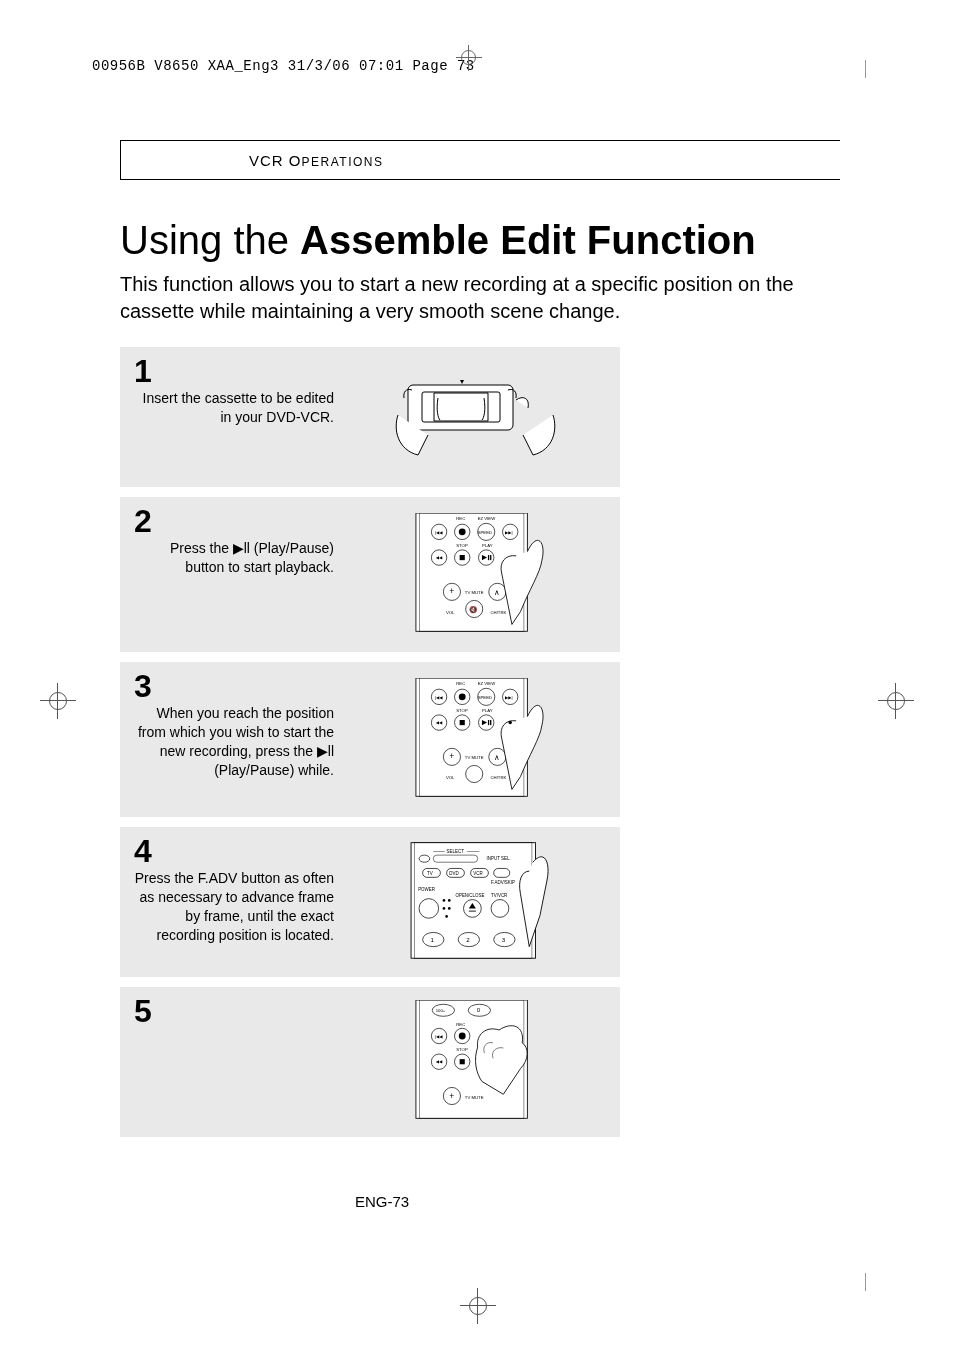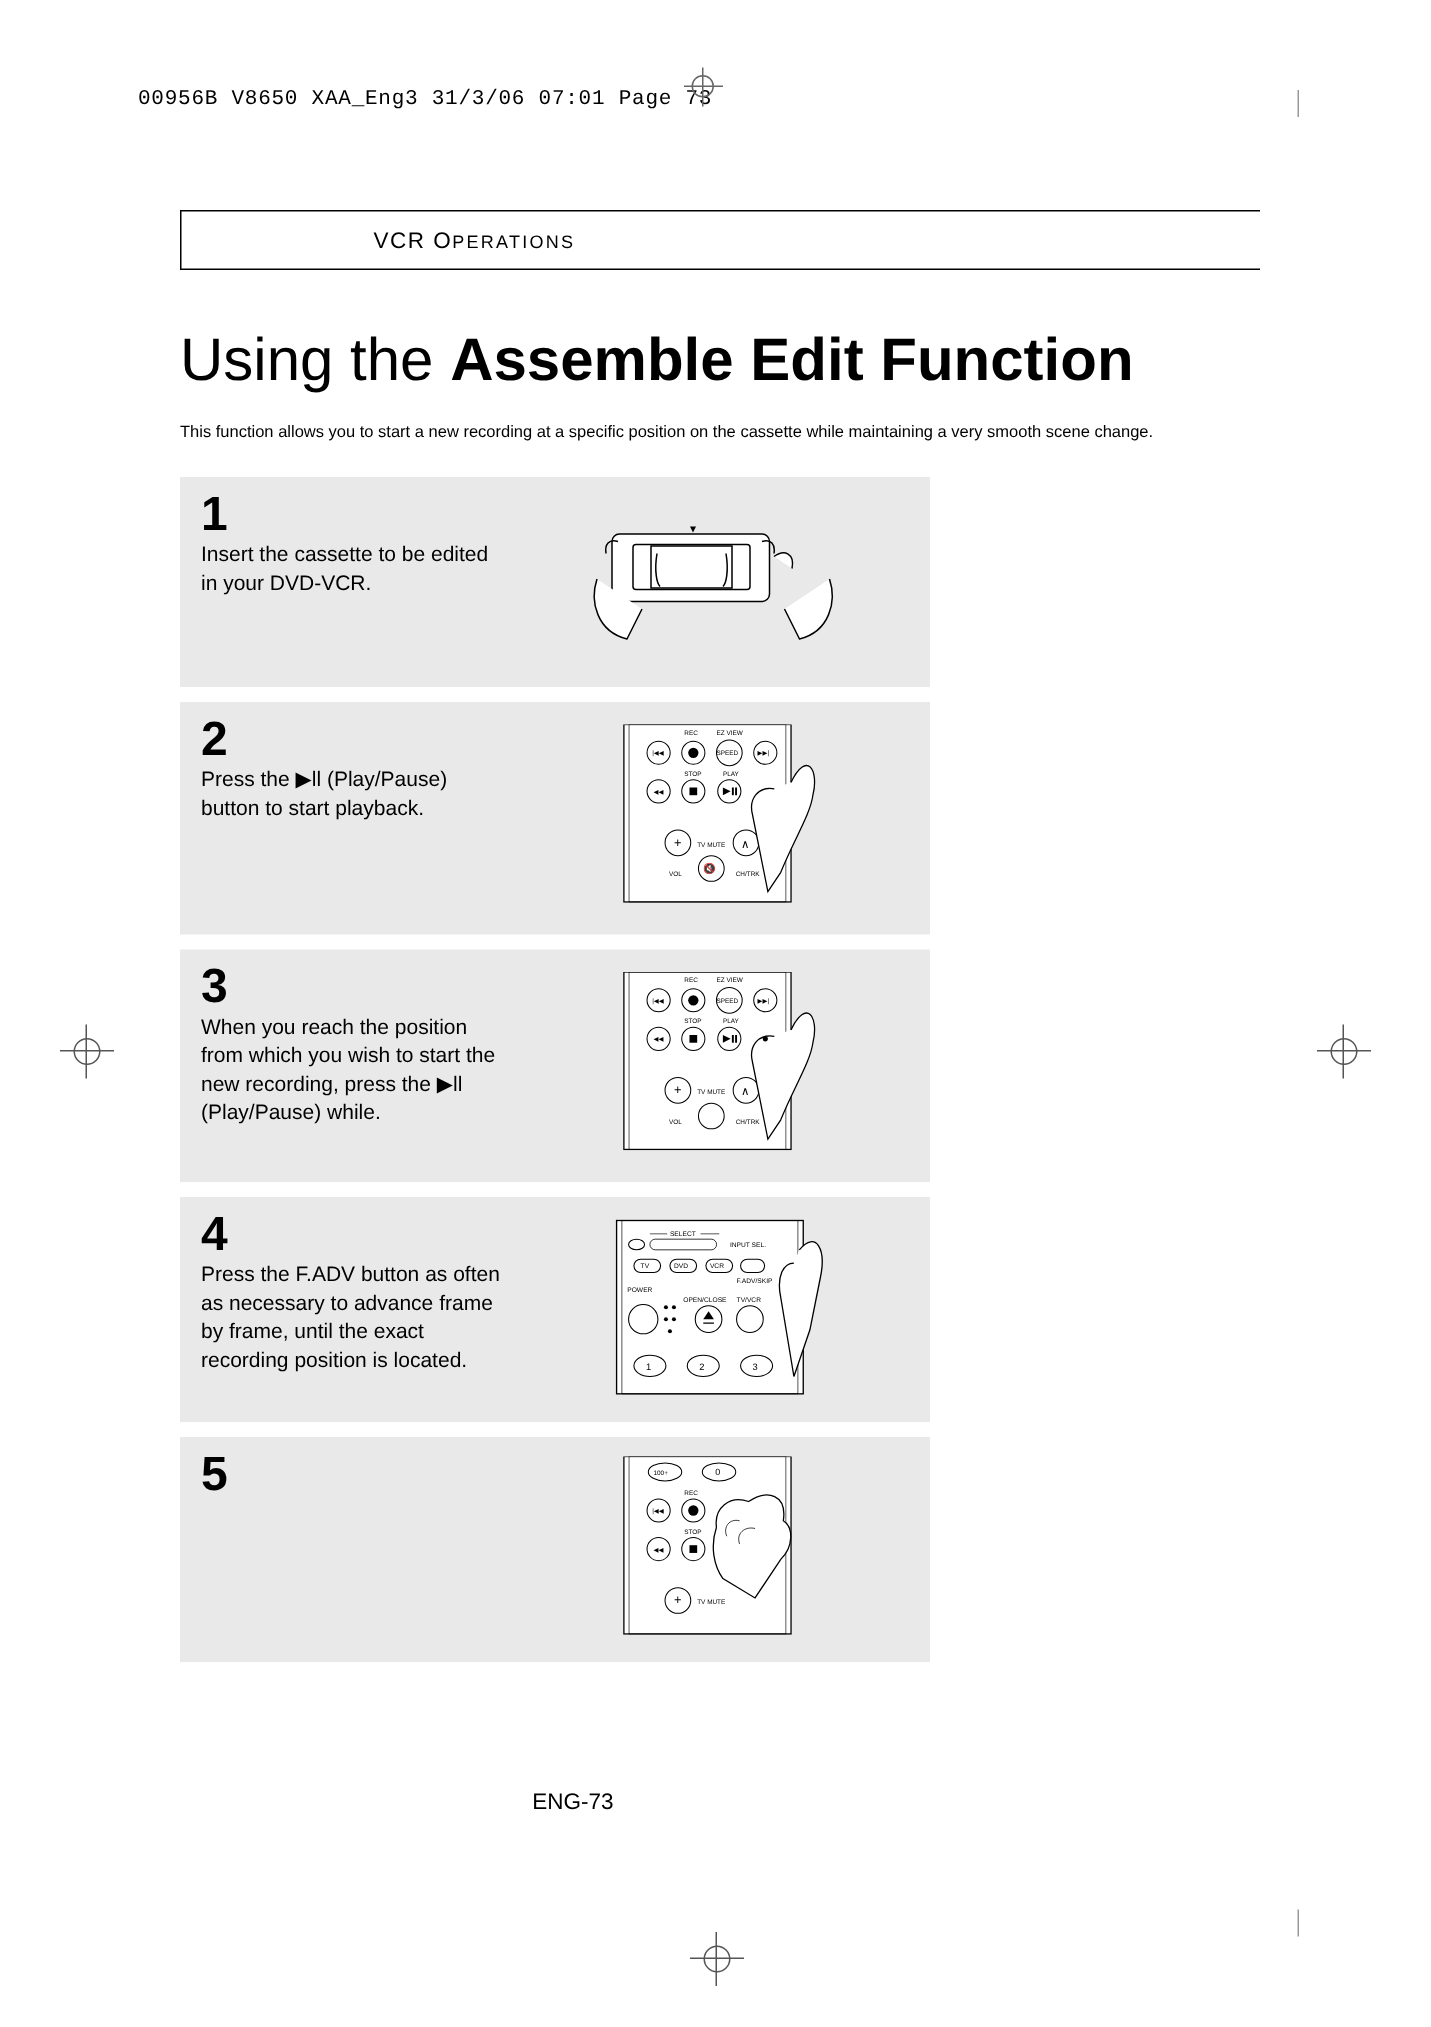--- a/index.html
+++ b/index.html
@@ -100,22 +100,22 @@
       letter-spacing: 1px;
       border-right: none;
     }
     .page-title {
       margin-top: 38px;
       font-size: 40px;
       font-weight: bold;
     }
     .page-title .thin { font-weight: normal; }
     .intro {
-      margin-top: 18px;
-      font-size: 11px;
+      margin-top: 8px;
+      font-size: 20px;
       line-height: 1.35;
       width: 700px;
     }
     .steps {
       margin-top: 22px;
       width: 500px;
     }
     .step {
       background: #e9e9e9;
       padding: 8px 14px 12px 14px;
@@ -136,20 +136,21 @@
     }
     .step-num {
       font-size: 32px;
       font-weight: bold;
       line-height: 1;
     }
     .step-text {
       font-size: 14px;
       line-height: 1.35;
       margin-top: 2px;
+      text-align: right;
     }
     .step-text b { font-weight: normal; }
     .ill {
       width: 175px;
       height: 120px;
       position: relative;
     }
     .page-num {
       position: absolute;
       top: 1193px;

